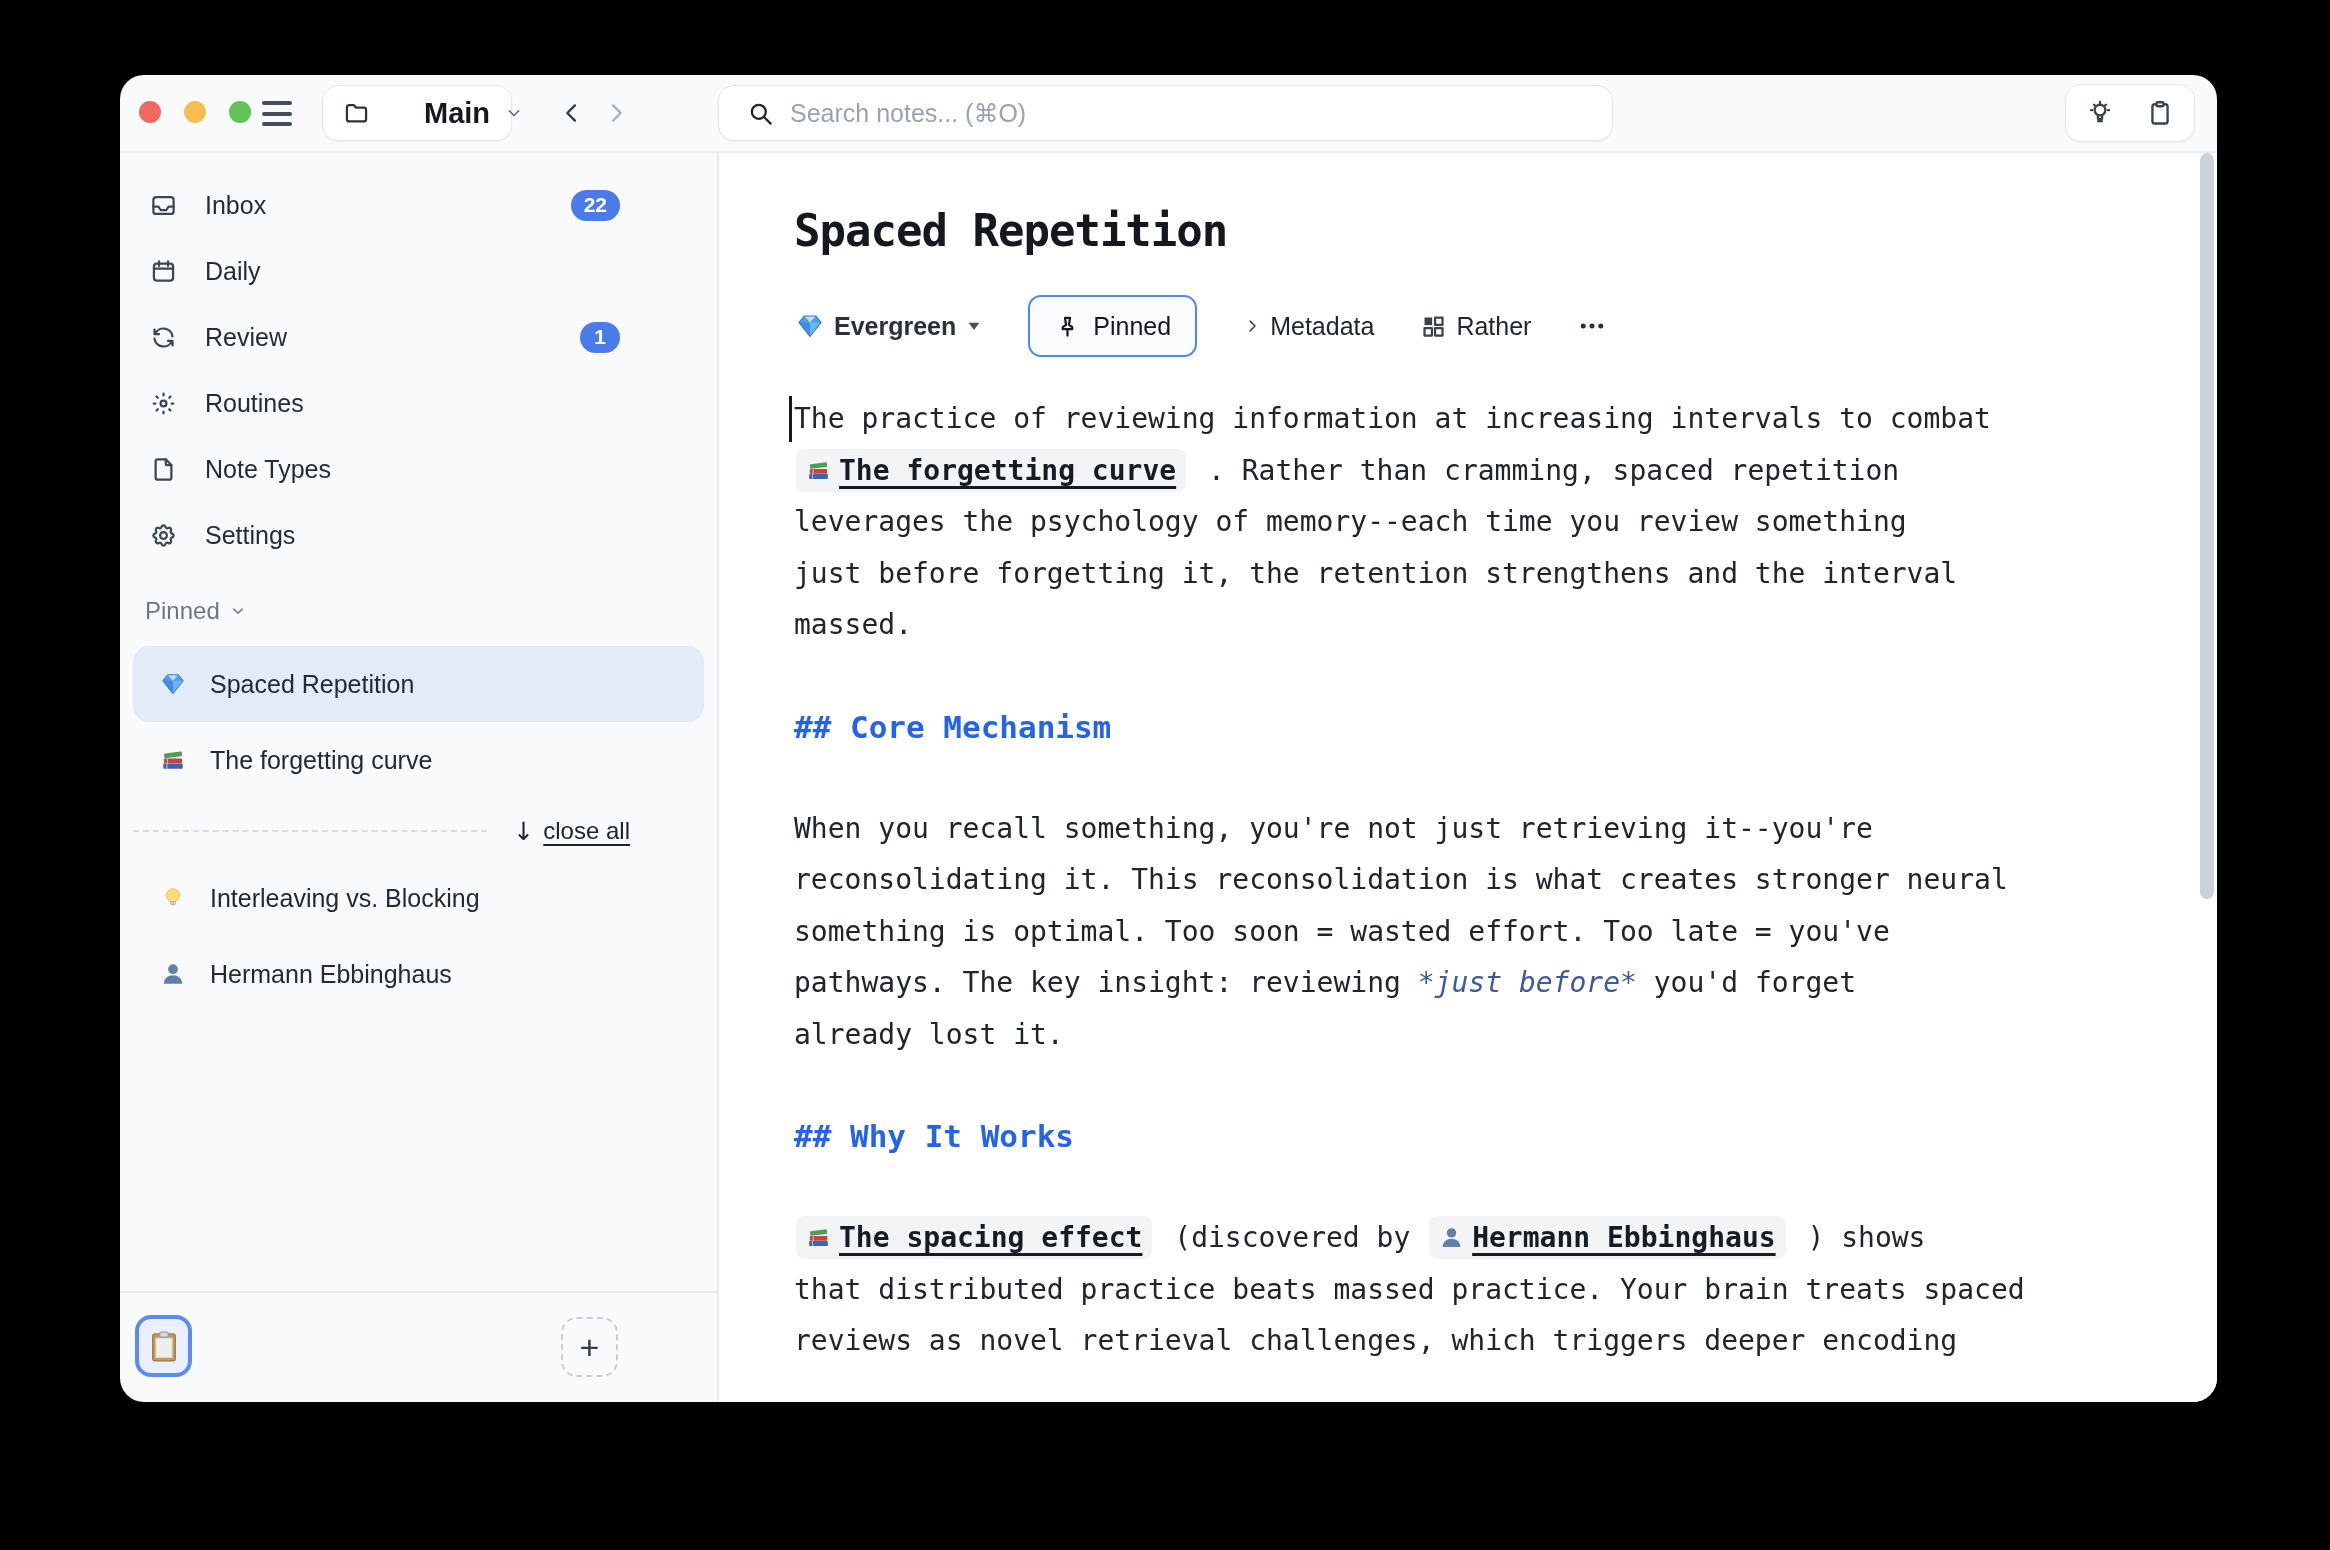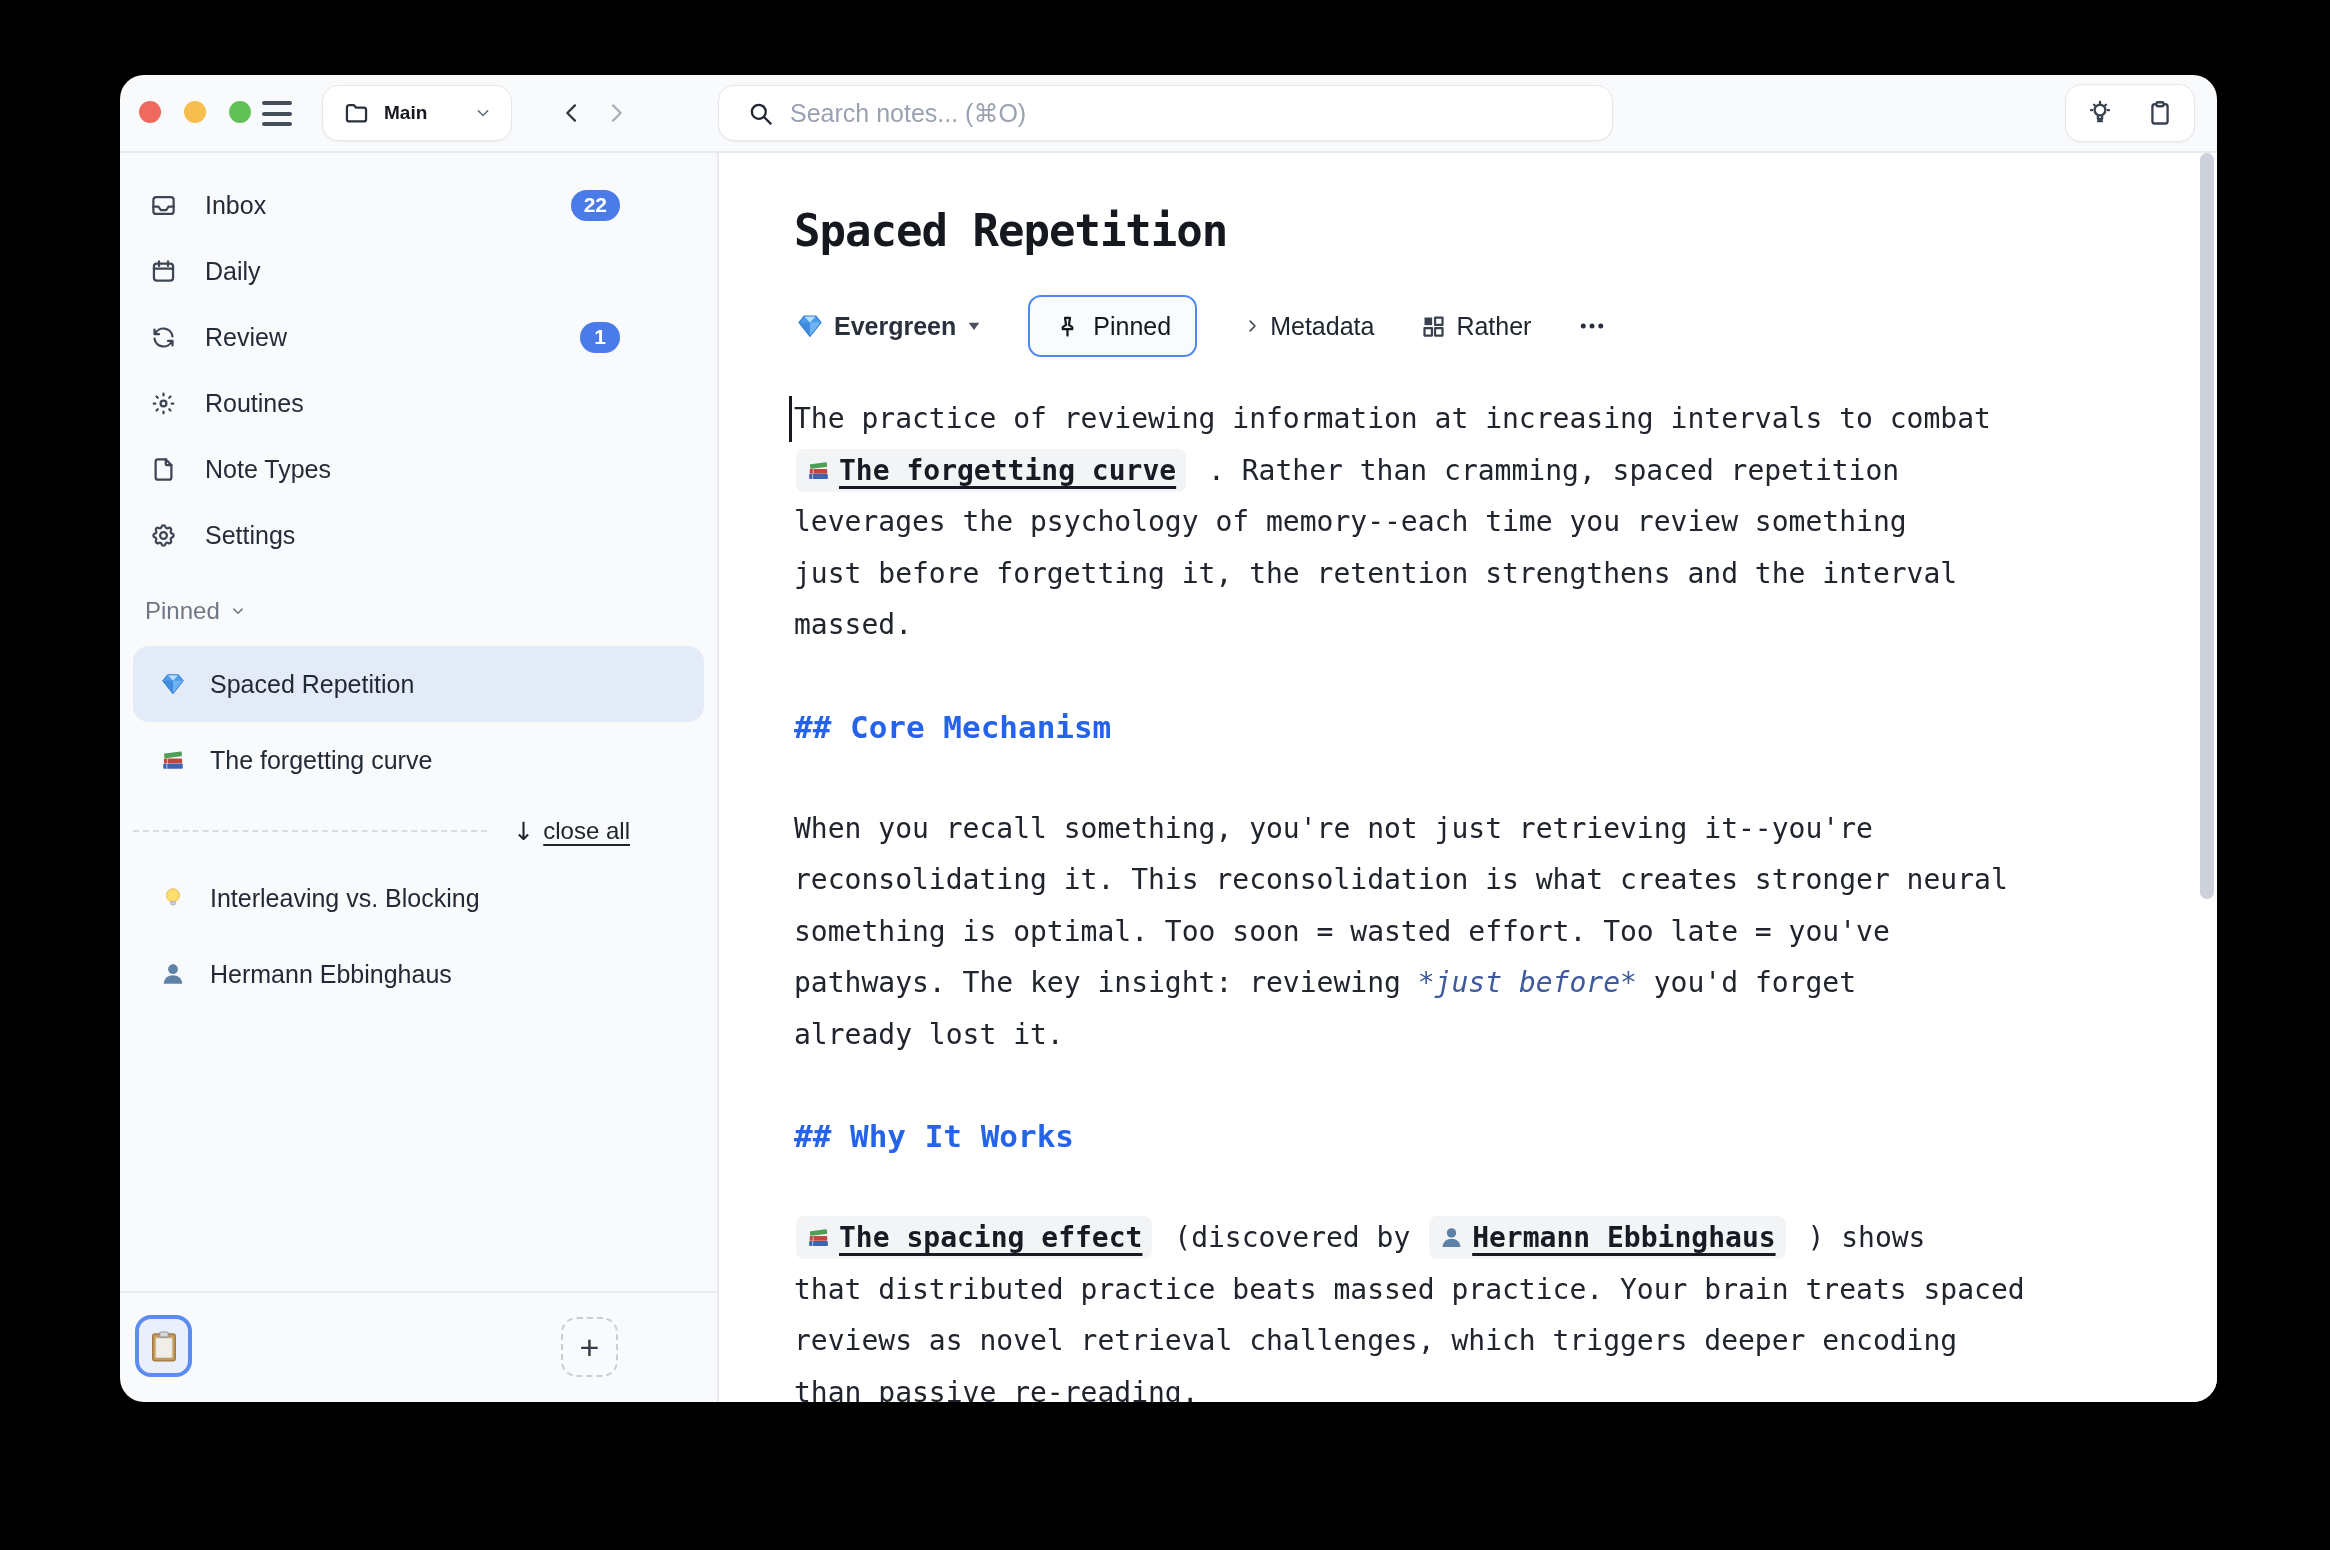--- a/index.html
+++ b/index.html
@@ -10,21 +10,21 @@
   .toolbar{position:absolute;left:0;top:0;right:0;height:76px;}
   .tb-divider{position:absolute;left:0;top:76px;right:0;height:2px;background:#E8EAEE;}
   .tl{position:absolute;top:26px;width:22px;height:22px;border-radius:50%;}
   .tl.red{left:19px;background:#EE6A5F;}
   .tl.yellow{left:64px;background:#F5BE4F;}
   .tl.green{left:109px;background:#60C454;}
   .hamburger{position:absolute;left:142px;top:26px;width:30px;height:25px;display:flex;flex-direction:column;justify-content:space-between;cursor:pointer;}
   .hamburger i{display:block;height:4px;border-radius:2px;background:#454D5A;}
   .pillbtn{position:absolute;background:#FFFFFF;border:1.5px solid #E4E6EA;border-radius:16px;box-shadow:0 1px 2px rgba(20,24,33,.05);display:flex;align-items:center;}
   .ws-btn{left:202px;top:10px;width:190px;height:56px;padding:0 18px 0 20px;gap:14px;}
-  .ws-label{font-size:19px;font-weight:700;color:#15191F;flex:1;}
+  .ws-label{font-size:29px;font-weight:700;color:#15191F;flex:1;margin-left:40px;}
   .nav-chev{position:absolute;top:24px;width:28px;height:28px;}
   .search{left:598px;top:10px;width:895px;height:56px;padding:0 24px 0 28px;gap:16px;}
   .search-ph{font-size:25px;color:#9AA2B1;}
   .tools{left:1945px;top:9px;width:130px;height:58px;padding:0 22px;gap:32px;justify-content:center;}
 
   
   .sidebar{position:absolute;left:0;top:78px;width:597px;bottom:0;padding-left:24px;}
   .side-divider{position:absolute;left:597px;top:78px;width:1.5px;bottom:0;background:#E8EAEE;}
   .nav{position:absolute;left:0;top:19px;right:0;}
   .nav-row{display:flex;align-items:center;height:66px;padding:0 97px 0 30px;cursor:pointer;}
@@ -370,16 +370,15 @@
                 <g transform="rotate(-7 12 7)">
                   <rect x="3.8" y="5" width="16.4" height="4.5" rx="0.9" fill="#4F9E57"></rect>
                 </g>
                 <path d="M6.3 15.3v4.8M6.9 10.6v4.5" stroke="#FFFFFF" stroke-opacity="0.55" stroke-width="1.1"></path>
               </svg></span><span class="ptext">The spacing effect</span></span><span> (discovered by </span><span class="pill"><span class="ic" style="width: 25px; height: 25px;"><svg viewBox="0 0 24 24">
                 <circle cx="12" cy="7.6" r="4.5" fill="#5E81A8"></circle>
                 <path d="M3.4 21c.6-5.2 4-7.8 8.6-7.8s8 2.6 8.6 7.8z" fill="#5E81A8"></path>
               </svg></span><span class="ptext">Hermann Ebbinghaus</span></span><span> ) shows</span></div>
         <div class="bline"><span>that distributed practice beats massed practice. Your brain treats spaced</span></div>
         <div class="bline"><span>reviews as novel retrieval challenges, which triggers deeper encoding</span></div>
-        <div class="bline"><span>than passive re-reading.</span></div>
       </div>
     </div>
 </div>
 
 </body></html>

